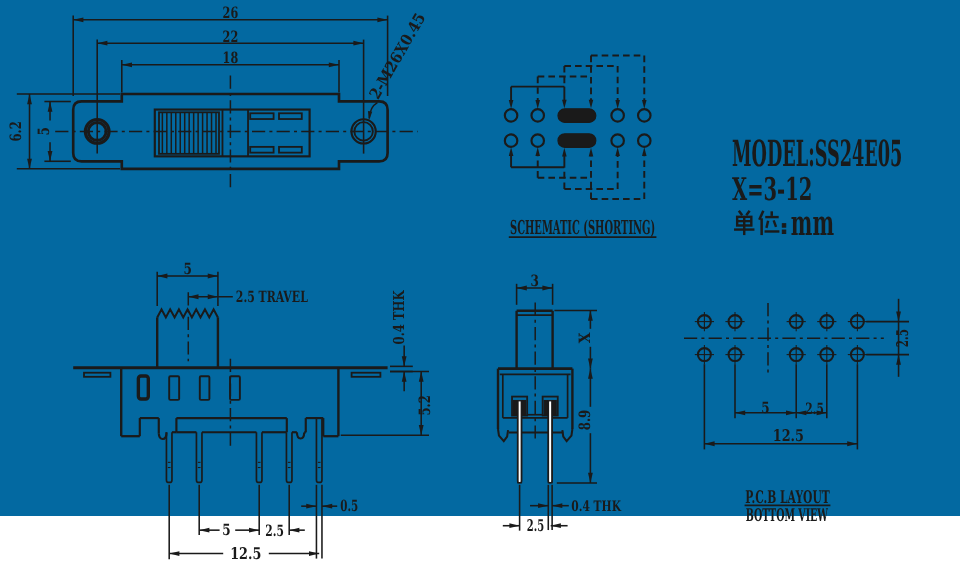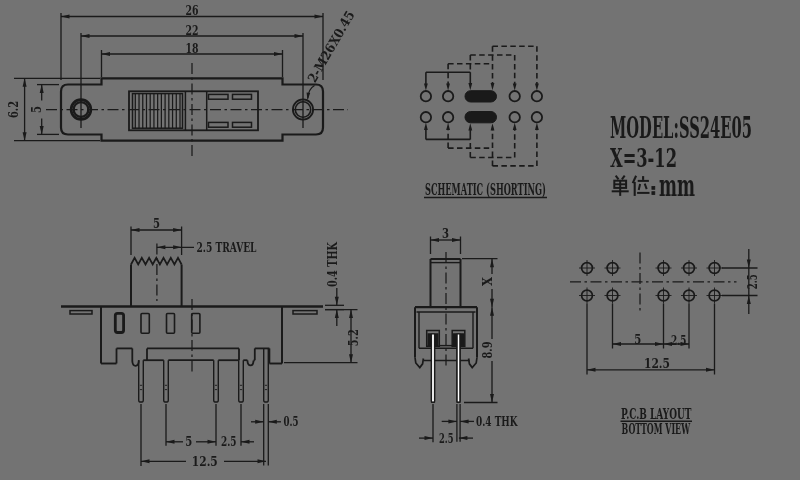--- a/index.html
+++ b/index.html
@@ -1,21 +1,21 @@
 <!DOCTYPE html>
 <html><head>
 <meta charset="utf-8">
 <style>
   html, body { margin: 0; padding: 0; }
   body {
     width: 800px; height: 480px; overflow: hidden;
     background: #ffffff;
     font-family: "DejaVu Serif", "Liberation Serif", serif;
   }
-  .sheet { position: relative; width: 800px; height: 480px; background: #737373; text-align: center; }
+  .sheet { position: relative; width: 800px; height: 430px; background: #0369a1; text-align: center; }
   svg { display: block; }
   svg line, svg path, svg rect, svg circle { stroke: #1a1a1a; }
   svg text {
     fill: #1a1a1a;
     font-family: "DejaVu Serif", "Liberation Serif", serif;
     font-weight: bold;
   }
 </style>
 </head>
 <body>

